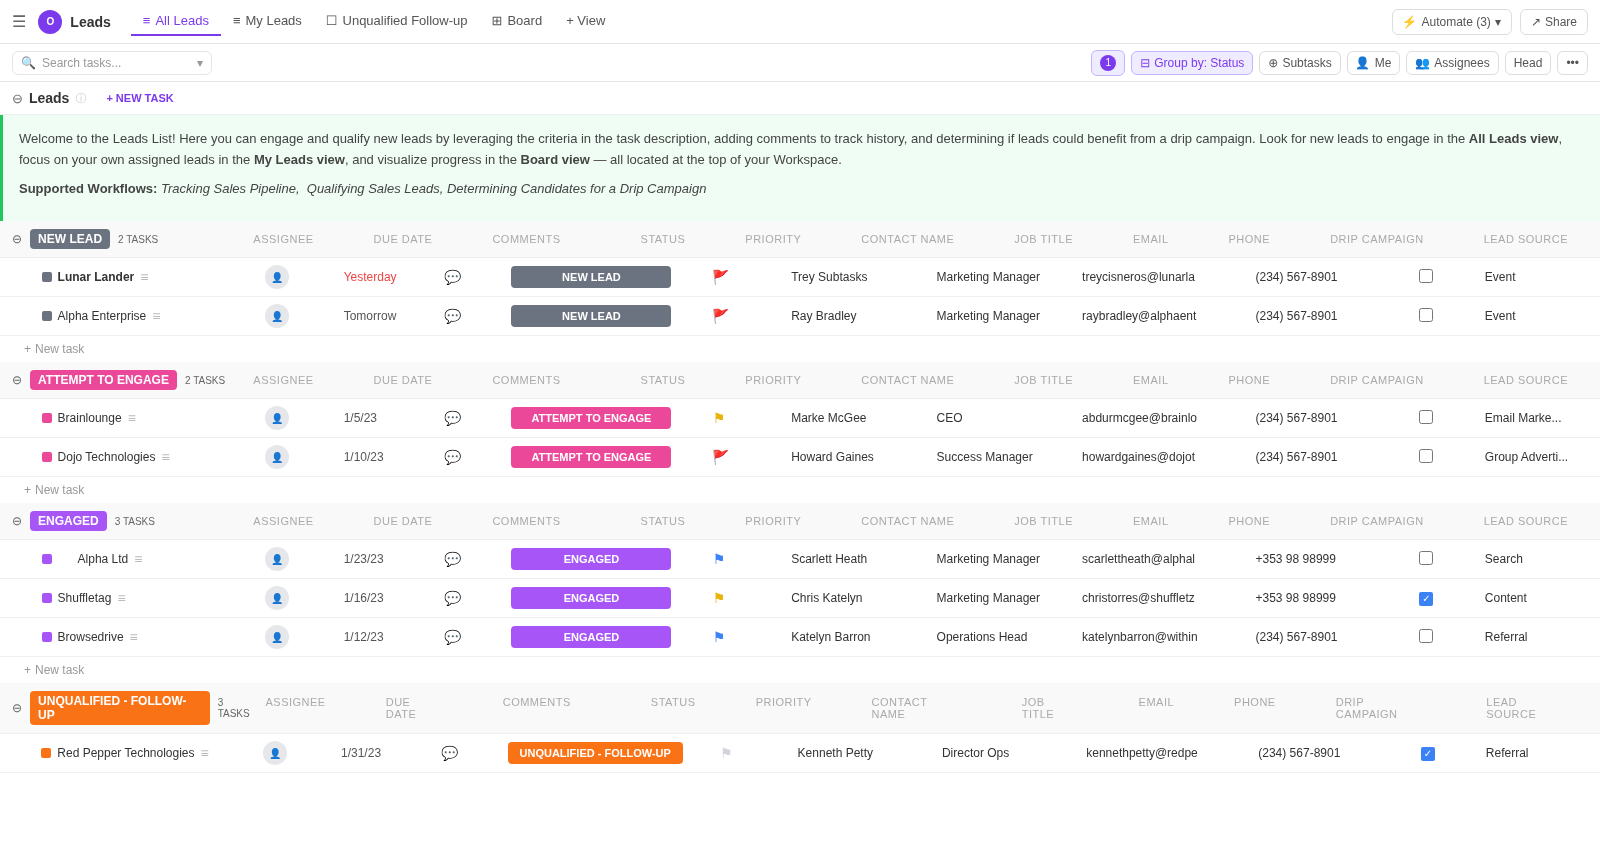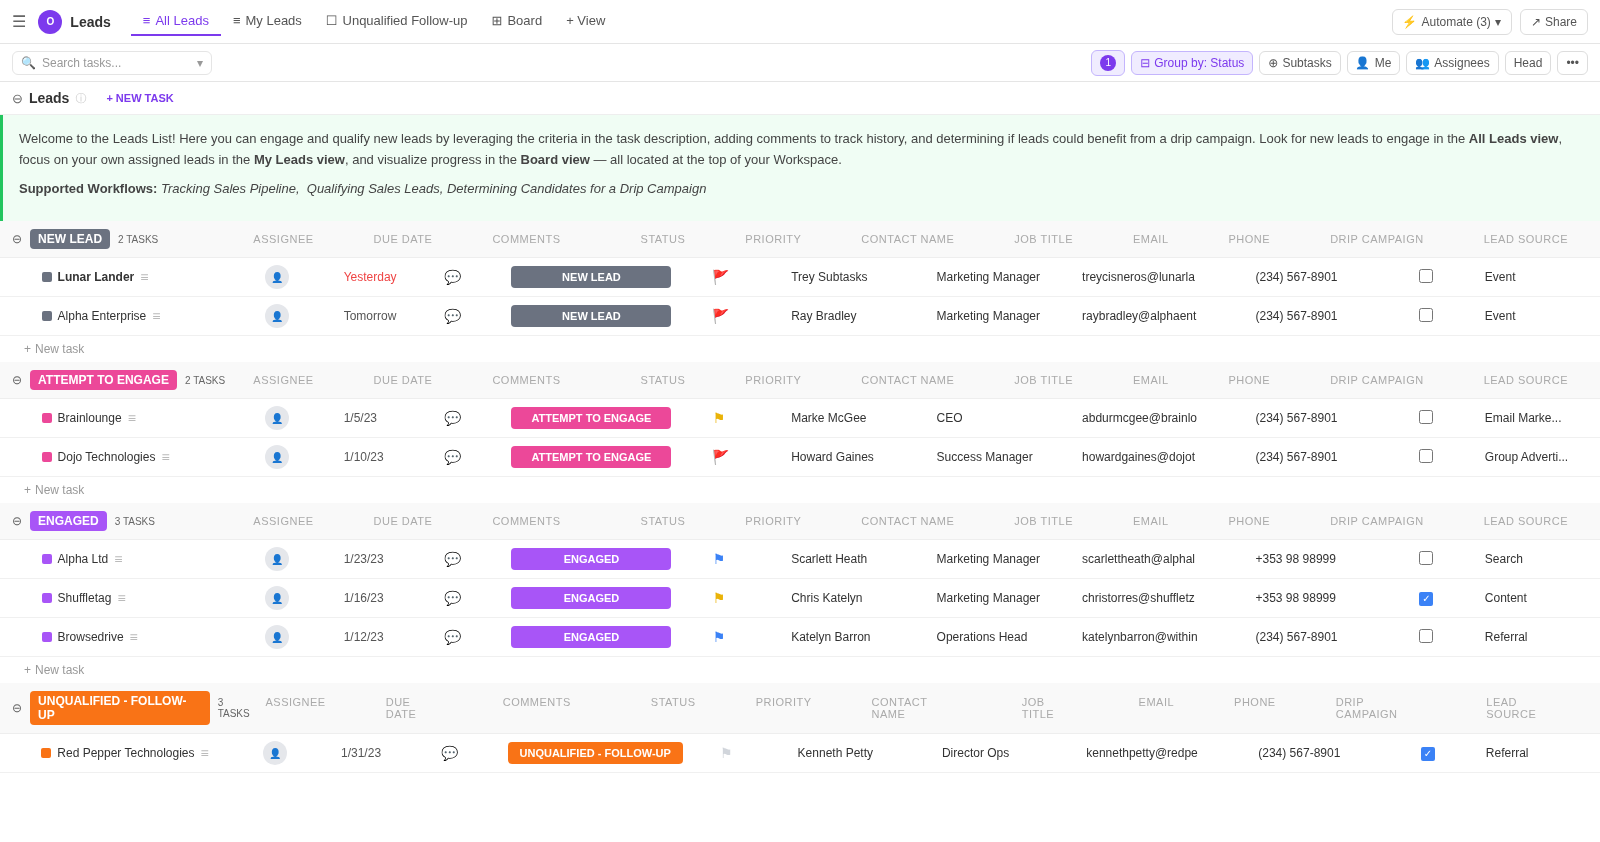--- a/index.html
+++ b/index.html
@@ -424,21 +424,21 @@
         <col style="width:115px">
         <col style="width:90px">
         <col style="width:110px">
       </colgroup>
       <tbody>
         <tr>
           <td></td>
           <td>
               <div class="task-name">
                 <span class="task-dot purple"></span>
-                <span style="cursor:pointer;">Alpha Ltd</span>
+                <span style="cursor:pointer;margin-left:20px;">Alpha Ltd</span>
                 <span class="task-menu">≡</span>
               </div>
             </td>
           <td><div class="avatar-placeholder">👤</div></td>
           <td><span class="due-date-normal">1/23/23</span></td>
           <td><span class="comment-icon">💬</span></td>
           <td><span class="status-badge status-engaged">ENGAGED</span></td>
           <td><span class="priority-flag flag-blue">⚑</span></td>
           <td><span>Scarlett Heath</span></td>
           <td><span>Marketing Manager</span></td>

